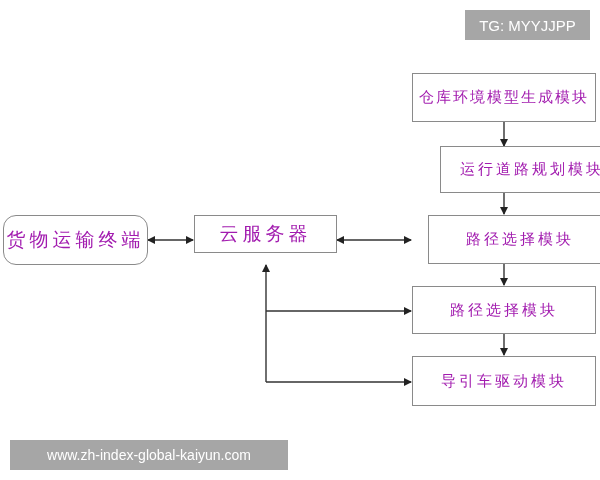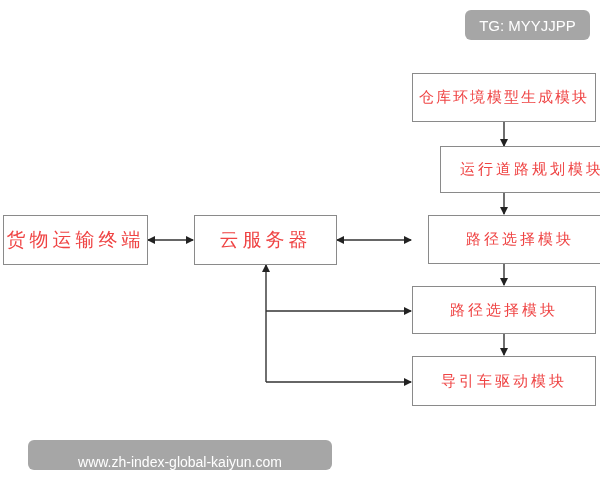--- a/index.html
+++ b/index.html
@@ -5,30 +5,30 @@
     html, body { margin: 0; padding: 0; }
     body {
       width: 600px; height: 480px; position: relative; overflow: hidden;
       background: #ffffff;
       font-family: "DejaVu Serif", "Liberation Serif", serif;
     }
     .box {
       position: absolute; box-sizing: border-box;
       border: 1.5px solid #8a8a8a; background: #ffffff;
       display: flex; align-items: center; justify-content: center;
-      color: #ef4444; white-space: nowrap;
+      color: #a21caf; white-space: nowrap;
     }
     .box span { letter-spacing: 3px; }
     .mod span { font-size: 15px; }
     .big span { font-size: 19px; letter-spacing: 4px; }
     svg.lines { position: absolute; left: 0; top: 0; }
     .badge {
       position: absolute; background: #a6a6a6; color: #ffffff;
       font-family: "Liberation Sans", "DejaVu Sans", sans-serif;
-      display: flex; align-items: center; justify-content: center; border-radius: 6px;
+      display: flex; align-items: center; justify-content: center;
     }
   </style>
 </head>
 <body>
 
 <svg class="lines" width="600" height="480">
   <defs>
     <marker id="ah" markerWidth="8" markerHeight="8" refX="7" refY="4" orient="auto" markerUnits="userSpaceOnUse">
       <path d="M0,0 L8,4 L0,8 Z" fill="#222"></path>
     </marker>
@@ -44,25 +44,25 @@
   <line x1="504" y1="122" x2="504" y2="146" stroke="#333" stroke-width="1.4" marker-end="url(#ah)"></line>
   <line x1="504" y1="193" x2="504" y2="214" stroke="#333" stroke-width="1.4" marker-end="url(#ah)"></line>
   <line x1="504" y1="264" x2="504" y2="285" stroke="#333" stroke-width="1.4" marker-end="url(#ah)"></line>
   <line x1="504" y1="334" x2="504" y2="355" stroke="#333" stroke-width="1.4" marker-end="url(#ah)"></line>
 
   <line x1="266" y1="382" x2="266" y2="265" stroke="#333" stroke-width="1.4" marker-end="url(#ah)"></line>
   <line x1="266" y1="311" x2="411" y2="311" stroke="#333" stroke-width="1.4" marker-end="url(#ah)"></line>
   <line x1="266" y1="382" x2="411" y2="382" stroke="#333" stroke-width="1.4" marker-end="url(#ah)"></line>
 </svg>
 
-<div class="box big" style="left:3px; top:215px; width:145px; height:50px;">
+<div class="box big" style="left:3px; top:215px; width:145px; height:50px;border-radius:13px;">
   <span>货物运输终端</span>
 </div>
 
-<div class="box big" style="left:194px; top:215px; width:143px; height:50px;">
+<div class="box big" style="left:194px; top:215px; width:143px; height:38px;">
   <span>云服务器</span>
 </div>
 
 <div class="box mod" style="left:412px; top:73px; width:184px; height:49px;">
   <span style="letter-spacing:2px;">仓库环境模型生成模块</span>
 </div>
 
 <div class="box mod" style="left:412px; top:146px; width:184px; height:47px;margin-left:28px;">
   <span>运行道路规划模块</span>
 </div>
@@ -76,15 +76,15 @@
 </div>
 
 <div class="box mod" style="left:412px; top:356px; width:184px; height:50px;">
   <span>导引车驱动模块</span>
 </div>
 
 <div class="badge" style="left:465px; top:10px; width:125px; height:30px; font-size:15px;">
   <span>TG: MYYJJPP</span>
 </div>
 
-<div class="badge" style="left:28px; top:440px; width:304px; height:30px; font-size:14px;align-items:flex-end;">
+<div class="badge" style="left:10px; top:440px; width:278px; height:30px; font-size:14px;">
   <span>www.zh-index-global-kaiyun.com</span>
 </div>
 
 </body></html>

